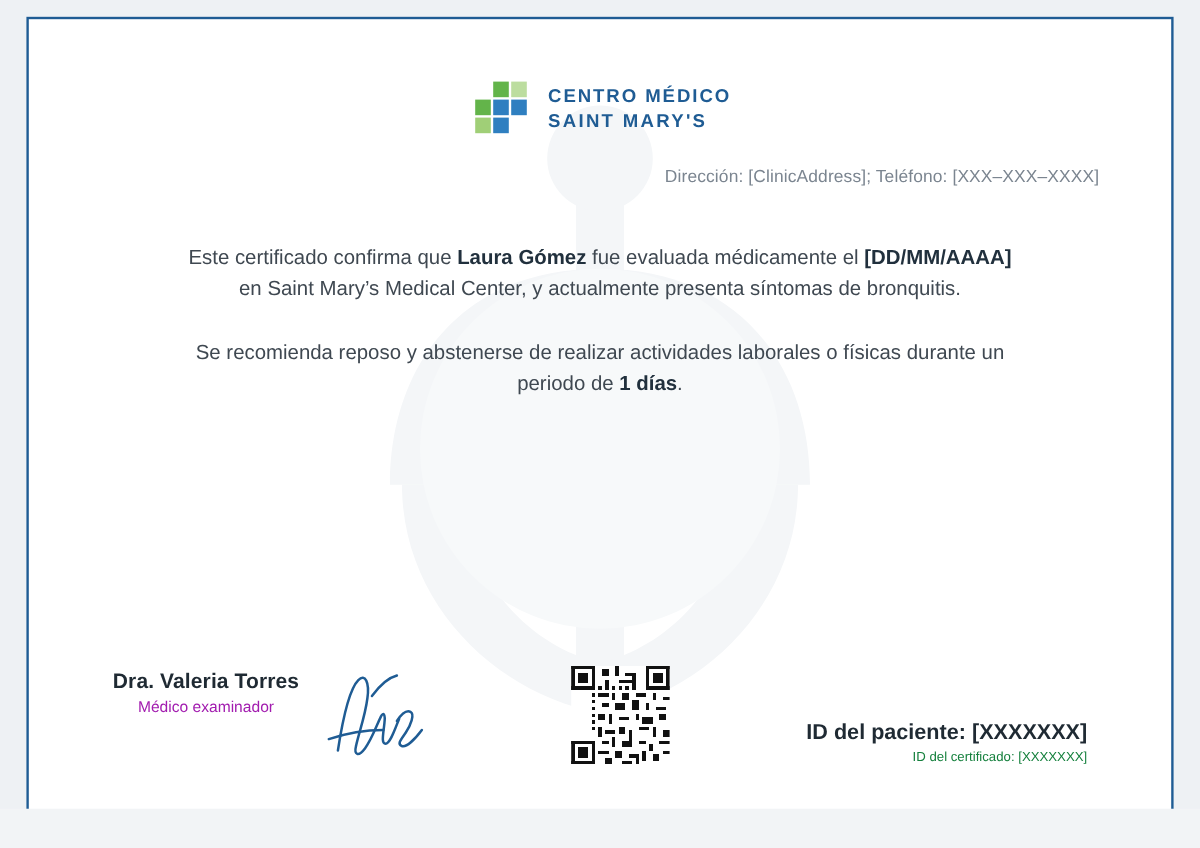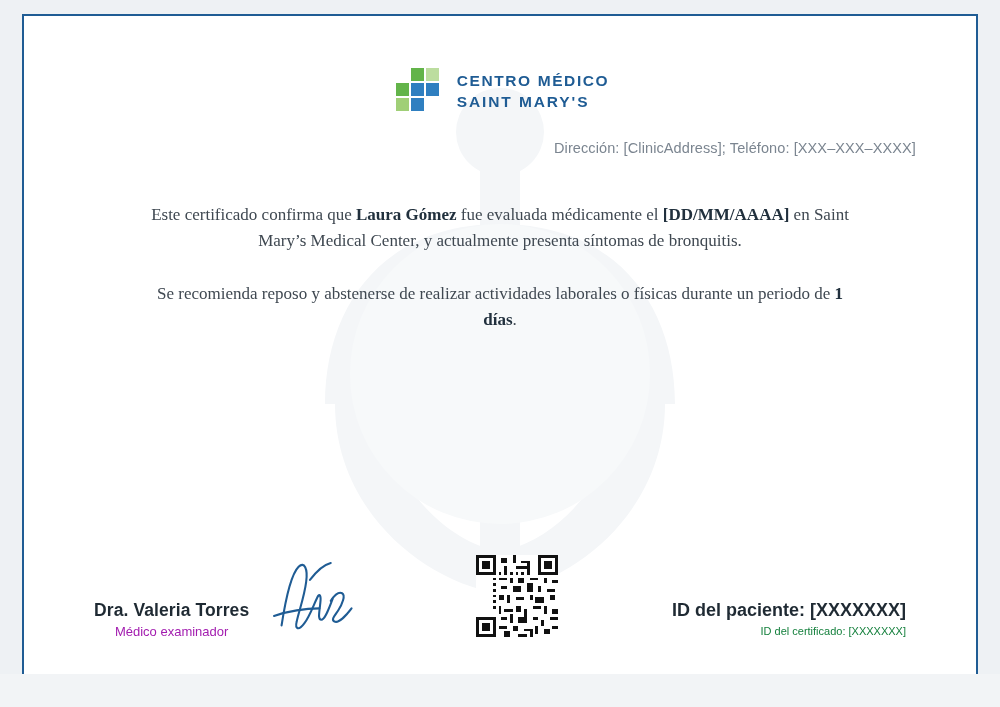--- a/index.html
+++ b/index.html
@@ -88,36 +88,34 @@
     margin-top: 46px;
     text-align: center;
     color: #3d4650;
   }
   .para {
     font-size: 17px;
     line-height: 1.55;
     max-width: 700px;
     margin: 0 auto;
     color: #3f4851;
-    font-family: Liberation Serif, serif;
   }
   .para.second { margin-top: 26px; }
   .para b { color: #21303d; font-weight: 700; }
   
   .footer {
     margin-top: auto;
     display: flex;
     align-items: flex-end;
     justify-content: space-between;
     padding: 0 10px 26px 10px;
   }
   .sig-block {
     position: relative;
     display: flex;
-    align-items: flex-end;
     gap: 2px;
   }
   .doctor {
     text-align: center;
     padding-bottom: 2px;
   }
   .doctor-name {
     font-size: 17.5px;
     font-weight: 700;
     color: #1f2a33;

